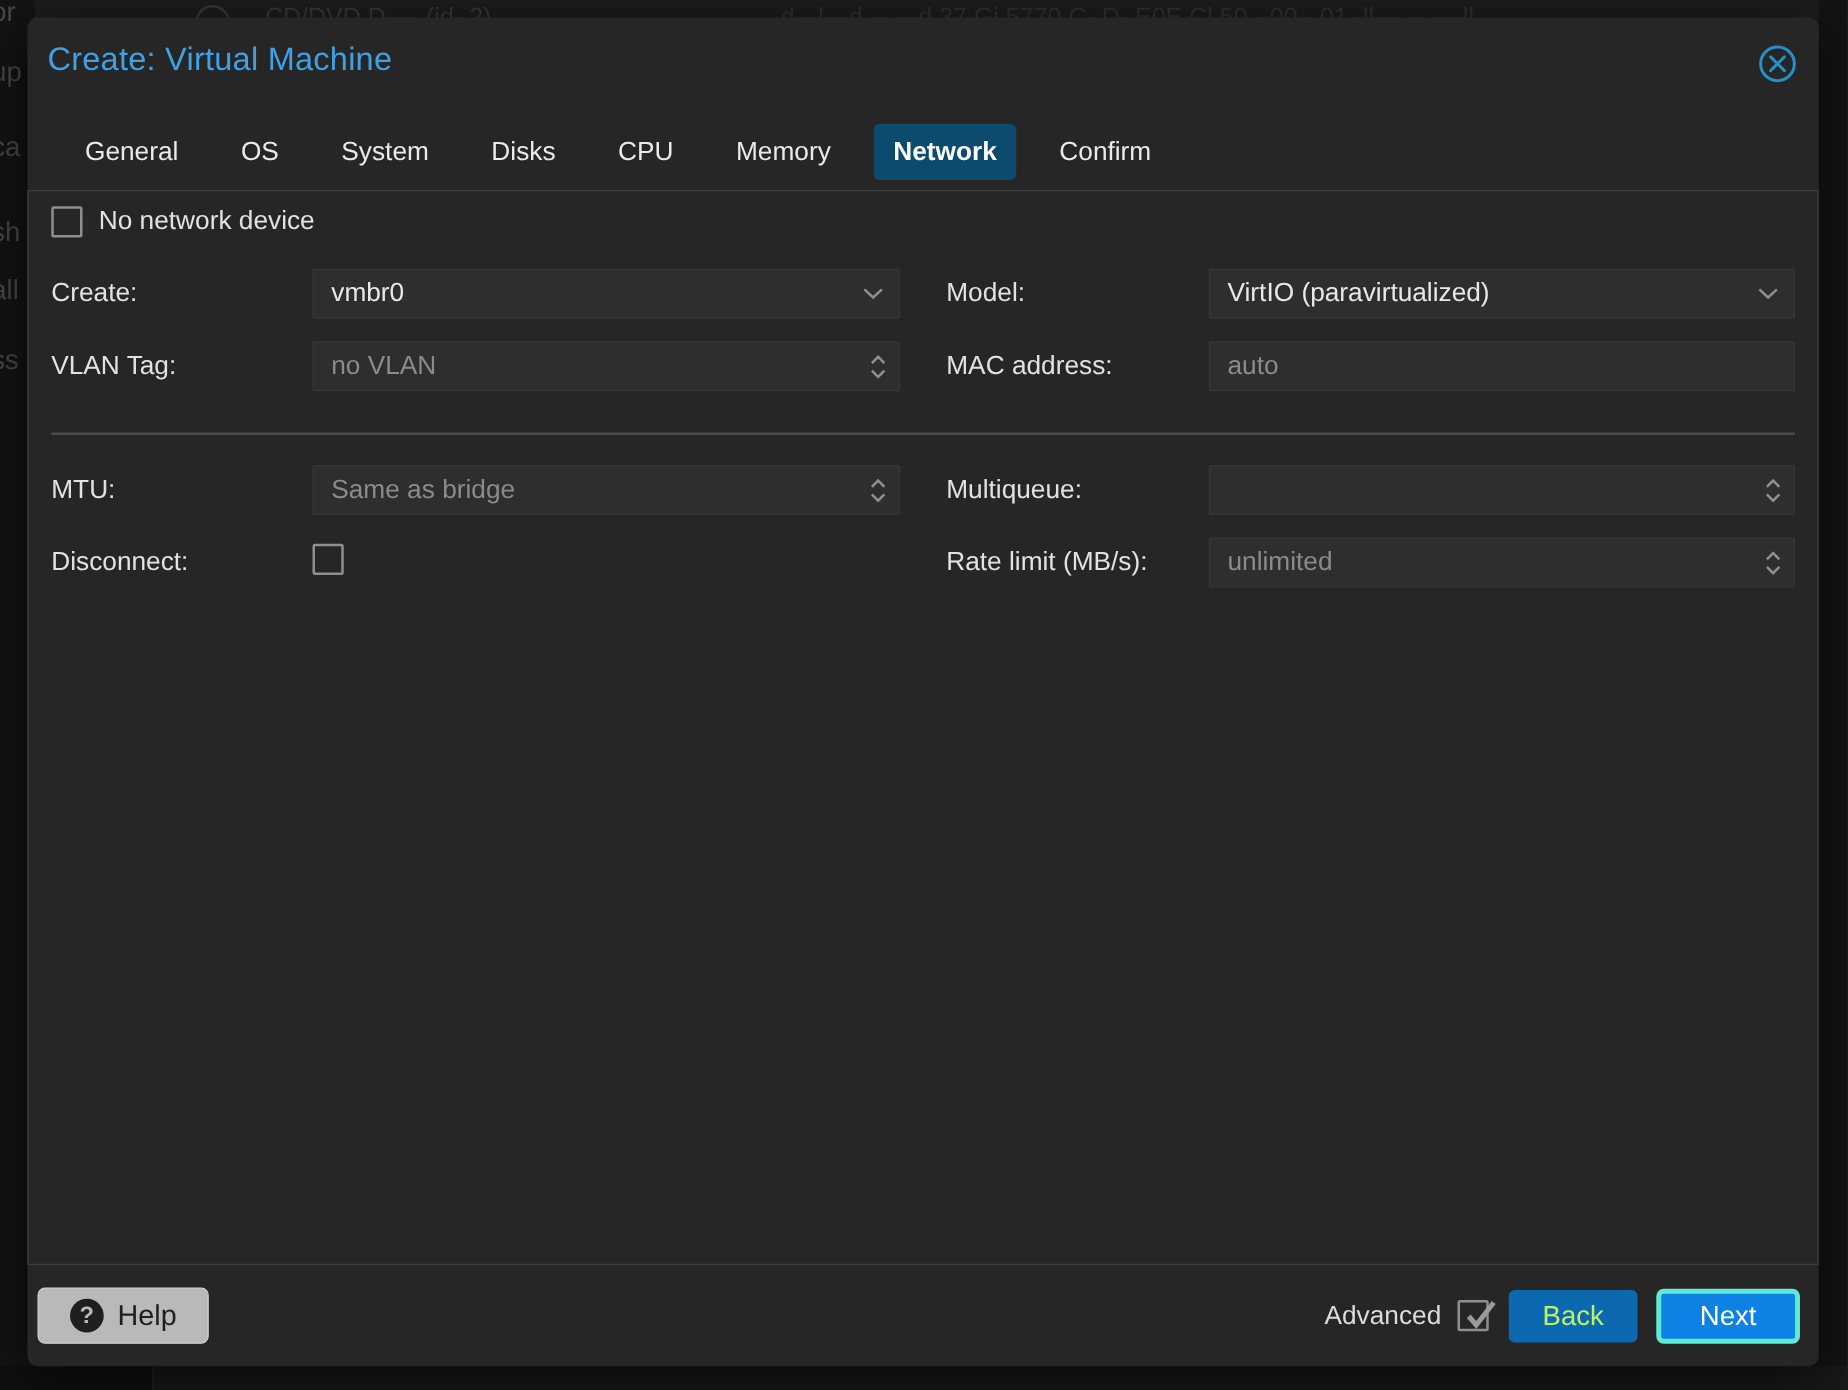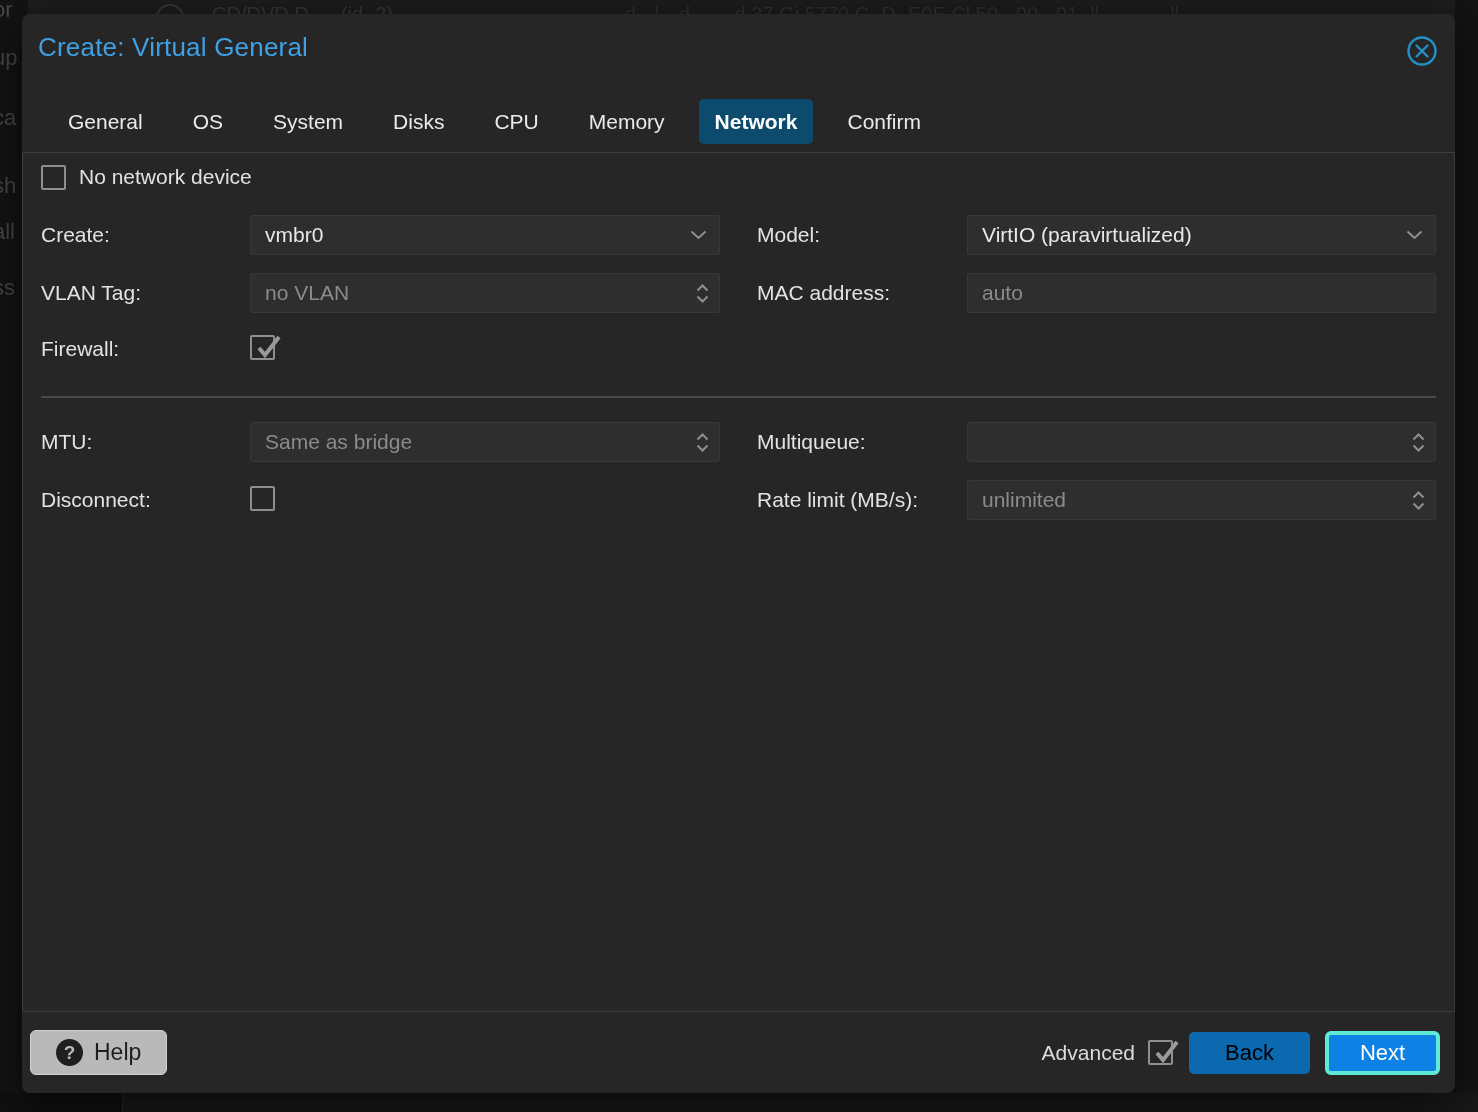--- a/index.html
+++ b/index.html
@@ -71,22 +71,22 @@
   .footer { position:absolute; left:0; top:998px; width:1433px; height:81px; display:flex; align-items:center; padding:0 15px 0 8px; }
   .help-btn {
     display:flex; align-items:center; gap:11px; height:45px; padding:0 25px;
     background:#b9b9b9; border:1px solid #d2d2d2; border-radius:6px;
     font-size:23px; color:#1f1f1f; cursor:pointer;
   }
   .help-icon { width:27px; height:27px; border-radius:50%; background:#1f1f1f; color:#b9b9b9; font-size:19px; font-weight:bold; display:flex; align-items:center; justify-content:center; }
   .footer .spacer { flex:1; }
   .advanced-label { font-size:21px; color:#dcdcdc; margin-right:13px; }
   .btn-back {
-    width:121px; height:42px; margin-left:16px; background:#0c69b0; border:none; border-radius:5px;
-    color:#000000; font-size:22px; font-family:inherit; cursor:pointer;
+    width:103px; height:42px; margin-left:16px; background:#0c69b0; border:none; border-radius:5px;
+    color:#bef264; font-size:22px; font-family:inherit; cursor:pointer;
   }
   .btn-next {
     width:115px; height:44px; margin-left:15px; background:#0d81e4; border:4px solid #5eead4; border-radius:6px;
     color:#ffffff; font-size:22px; font-family:inherit; cursor:pointer;
   }
 </style>
 </head>
 <body>
 
 <div class="bg-top">
@@ -107,21 +107,21 @@
   <span class="row-line" style="top:177px"></span>
   <span class="row-line" style="top:249px"></span>
   <span class="row-line" style="top:325px"></span>
 </div>
 <div class="bg-bottom">
     <span class="side"></span>
   </div>
 
 <div class="dialog">
 
-  <div class="dialog-title">Create: Virtual General</div>
+  <div class="dialog-title">Create: Virtual Machine</div>
 
   <div class="close-btn">
     <svg width="32" height="32" viewBox="0 0 32 32">
       <circle cx="16" cy="16" r="13.5" fill="none" stroke="#2590c8" stroke-width="2.4"></circle>
       <path d="M10.5 10.5 L21.5 21.5 M21.5 10.5 L10.5 21.5" stroke="#2590c8" stroke-width="2.4" fill="none" stroke-linecap="round"></path>
     </svg>
   </div>
 
   <div class="tabs">
     <span class="tab">General</span>
@@ -178,30 +178,20 @@
             </svg>
         </span>
       </div>
       <span></span>
       <span class="label">MAC address:</span>
       <div class="field">
         <span class="placeholder">auto</span>
       </div>
     </div>
 
-    <div class="form-row" style="margin-bottom:0; grid-template-rows:28px;">
-      <span class="label">Firewall:</span>
-      <span>
-        <span class="checkbox checked" style="display:inline-block">
-          <svg width="30" height="30" viewBox="0 0 30 30">
-              <path d="M6 15 L12 22 L26 4" fill="none" stroke="#9a9a9a" stroke-width="4"></path>
-            </svg>
-        </span>
-      </span>
-    </div>
 
     <hr class="mid-divider">
 
     <div class="form-row">
       <span class="label">MTU:</span>
       <div class="field">
         <span class="placeholder">Same as bridge</span>
         <span class="spinner">
           <svg width="13" height="8" viewBox="0 0 13 8">
               <path d="M1.5 6.5 L6.5 1.5 L11.5 6.5" fill="none" stroke="#8f8f8f" stroke-width="2"></path>

